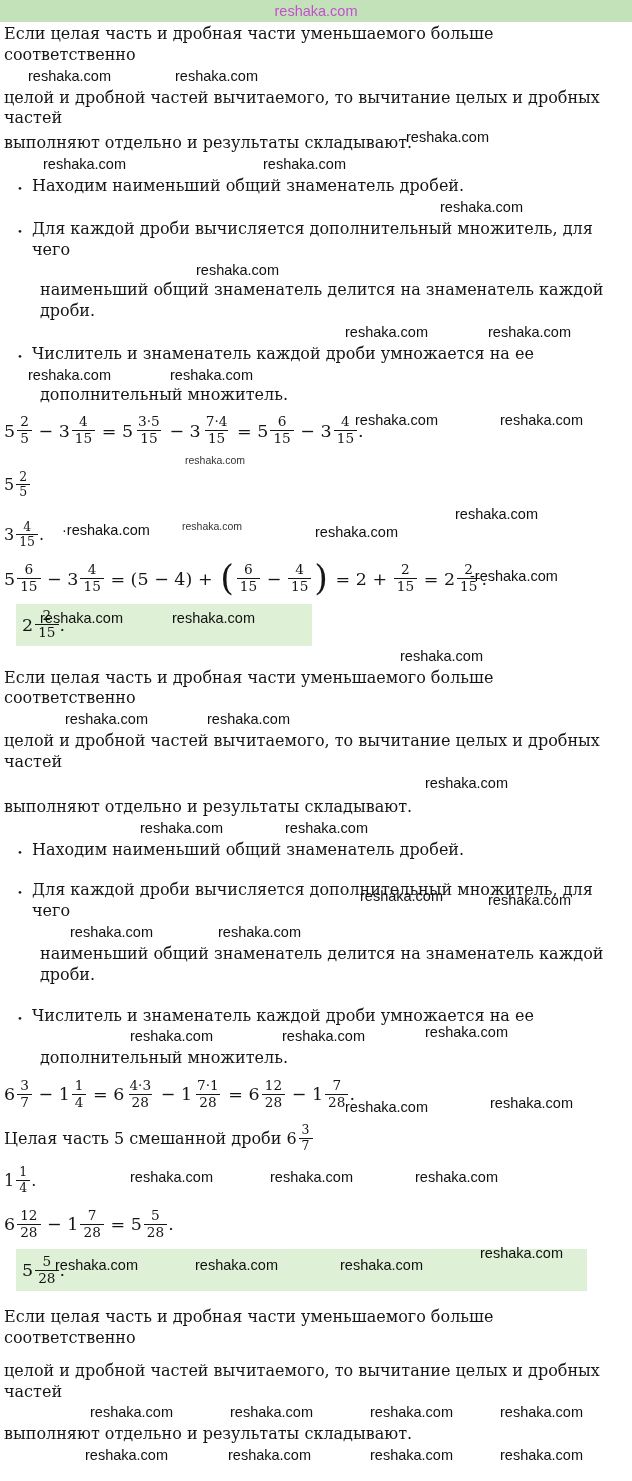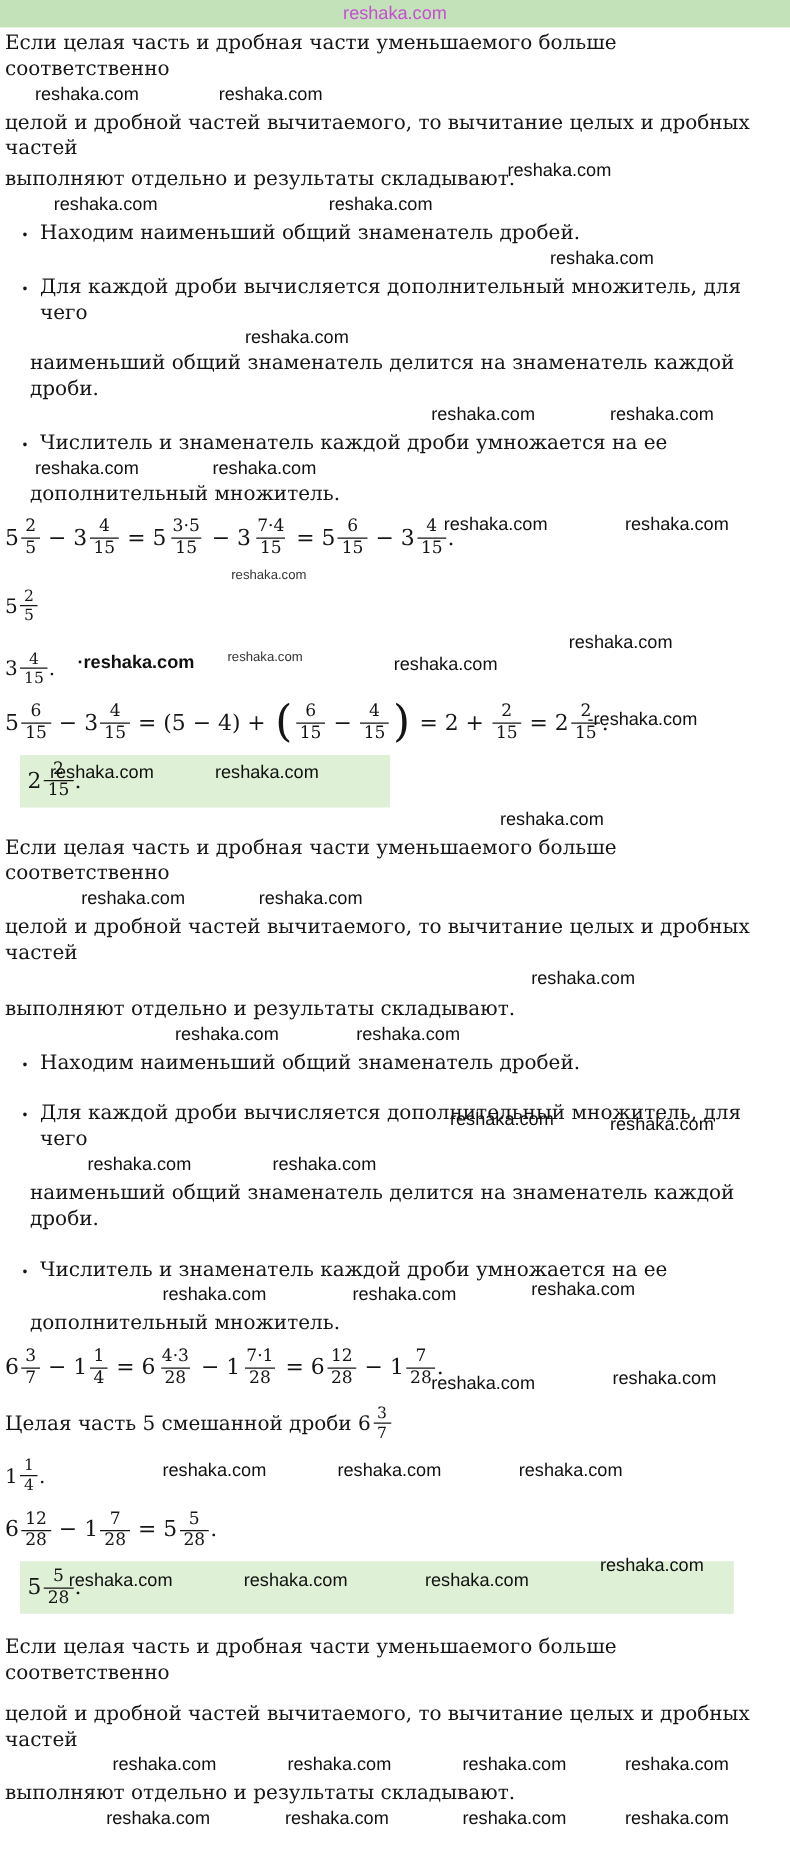--- a/index.html
+++ b/index.html
@@ -4,21 +4,21 @@
 <style>
   html, body { margin:0; padding:0; background:#ffffff; }
   #page {
     width:632px; min-height:1481px; position:relative; overflow:hidden;
     font-family:"DejaVu Serif", serif; color:#151515; background:#ffffff;
   }
   .topbar { height:22px; width:100%; text-align:center; position:relative; }
   .wmtop { font-family:"Liberation Sans", sans-serif; font-size:14.5px; line-height:22px; }
 
   .line { font-size:16px; line-height:1.3; padding:2px 6px 2px 4px; position:relative; }
-  .cont { padding-left:24px; }
+  .cont { padding-left:40px; }
   .bullet { padding-left:32px; }
   .dot { position:absolute; left:17px; top:8px; font-size:10px; }
 
   .wrow { position:relative; height:18px; }
   .wm {
     position:absolute; top:0; white-space:nowrap;
     font-family:"Liberation Sans", sans-serif; font-size:14.5px; color:#101010; line-height:1.15;
   }
   .wm.sm { font-size:10.5px; color:#333; }
 
@@ -141,21 +141,21 @@
     </div>
     <div class="math tline">
       <span class="mixed">
         <span class="whole">3</span>
         <span class="frac">
           <span class="fn">4</span>
           <span class="fd">15</span>
         </span>
       </span>
       <span class="mtext">.</span>
-      <span class="wm" style="left: 62px; top: 8px; font-weight: bold;">·reshaka.com</span>
+      <span class="wm" style="left: 62px; top: 8px;">·reshaka.com</span>
       <span class="wm sm" style="left: 182px; top: 6px;">reshaka.com</span>
       <span class="wm" style="left: 315px; top: 10px;">reshaka.com</span>
     </div>
     <div class="math formula">
       <span class="mixed">
         <span class="whole">5</span>
         <span class="frac">
           <span class="fn">6</span>
           <span class="fd">15</span>
         </span>

